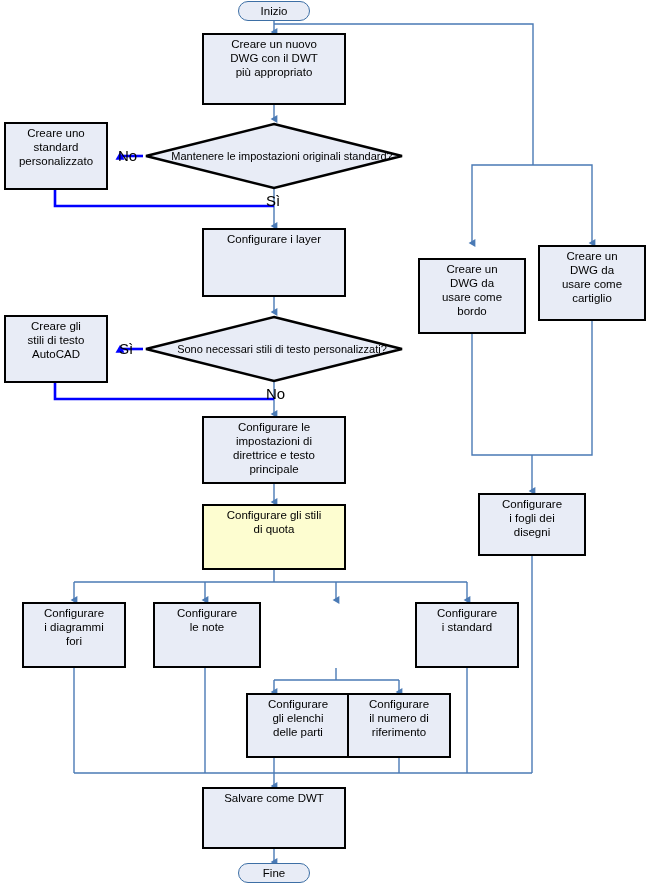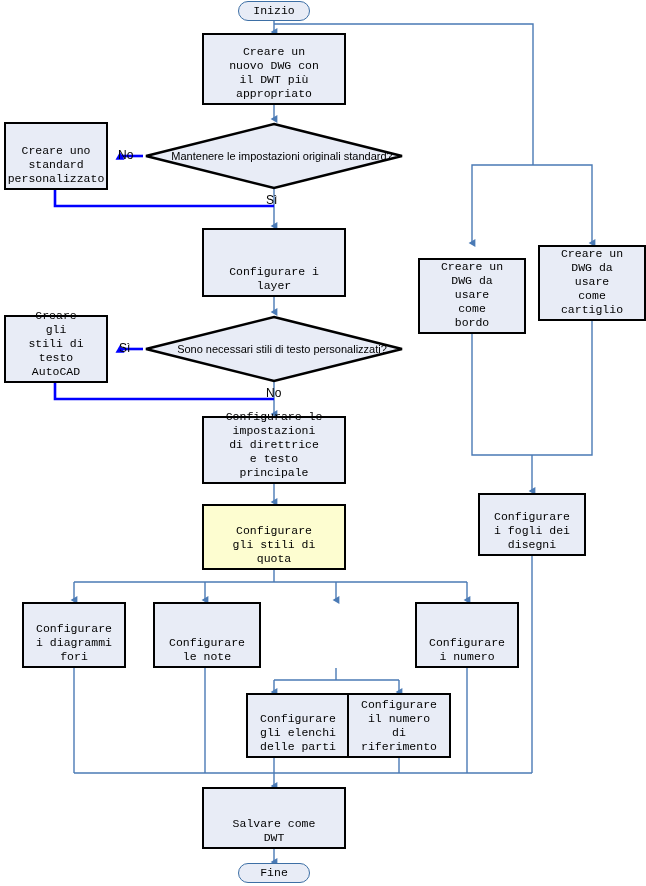--- a/index.html
+++ b/index.html
@@ -22,31 +22,30 @@
     left: 0;
     top: 0;
     width: 646px;
     height: 886px;
     pointer-events: none;
   }
   .node {
     position: absolute;
     box-sizing: border-box;
     display: flex;
-    align-items: flex-end;
+    align-items: flex-start;
     justify-content: center;
     text-align: center;
     font-size: 11.5px;
     line-height: 14px;
     color: #000000;
     background: #e8ecf6;
     border: 2px solid #000000;
     padding: 2px 20px;
     z-index: 3;
-    font-family: Liberation Mono, monospace;
   }
   .node.process { }
   .node.highlight {
     background: #fdfdd0;
   }
   .node.terminator {
     border: 1.5px solid #3d6fa5;
     border-radius: 14px;
     background: #e8ecf6;
     font-size: 11.5px;
@@ -64,21 +63,21 @@
     display: flex;
     align-items: center;
     justify-content: center;
     text-align: center;
     font-size: 11px;
     line-height: 14px;
     color: #000000;
   }
   .edge-label {
     position: absolute;
-    font-size: 12px;
+    font-size: 15px;
     line-height: 11px;
     color: #000000;
     background: transparent;
     z-index: 4;
     white-space: nowrap;
   }
 </style>
 </head>
 <body>
 
@@ -202,21 +201,21 @@
   <div class="node process" style="left:22px; top:602px; width:104px; height:66px;">
     <span>Configurare i diagrammi fori</span>
   </div>
 
   <div class="node process" style="left:153px; top:602px; width:108px; height:66px;">
     <span>Configurare le note</span>
   </div>
 
 
   <div class="node process" style="left:415px; top:602px; width:104px; height:66px;">
-    <span>Configurare i numero</span>
+    <span>Configurare i standard</span>
   </div>
 
   <div class="node process" style="left:222px; top:693px; width:104px; height:65px;margin-left:24px;">
     <span>Configurare gli elenchi delle parti</span>
   </div>
 
   <div class="node process" style="left:347px; top:693px; width:104px; height:65px;">
     <span>Configurare il numero di riferimento</span>
   </div>
 

